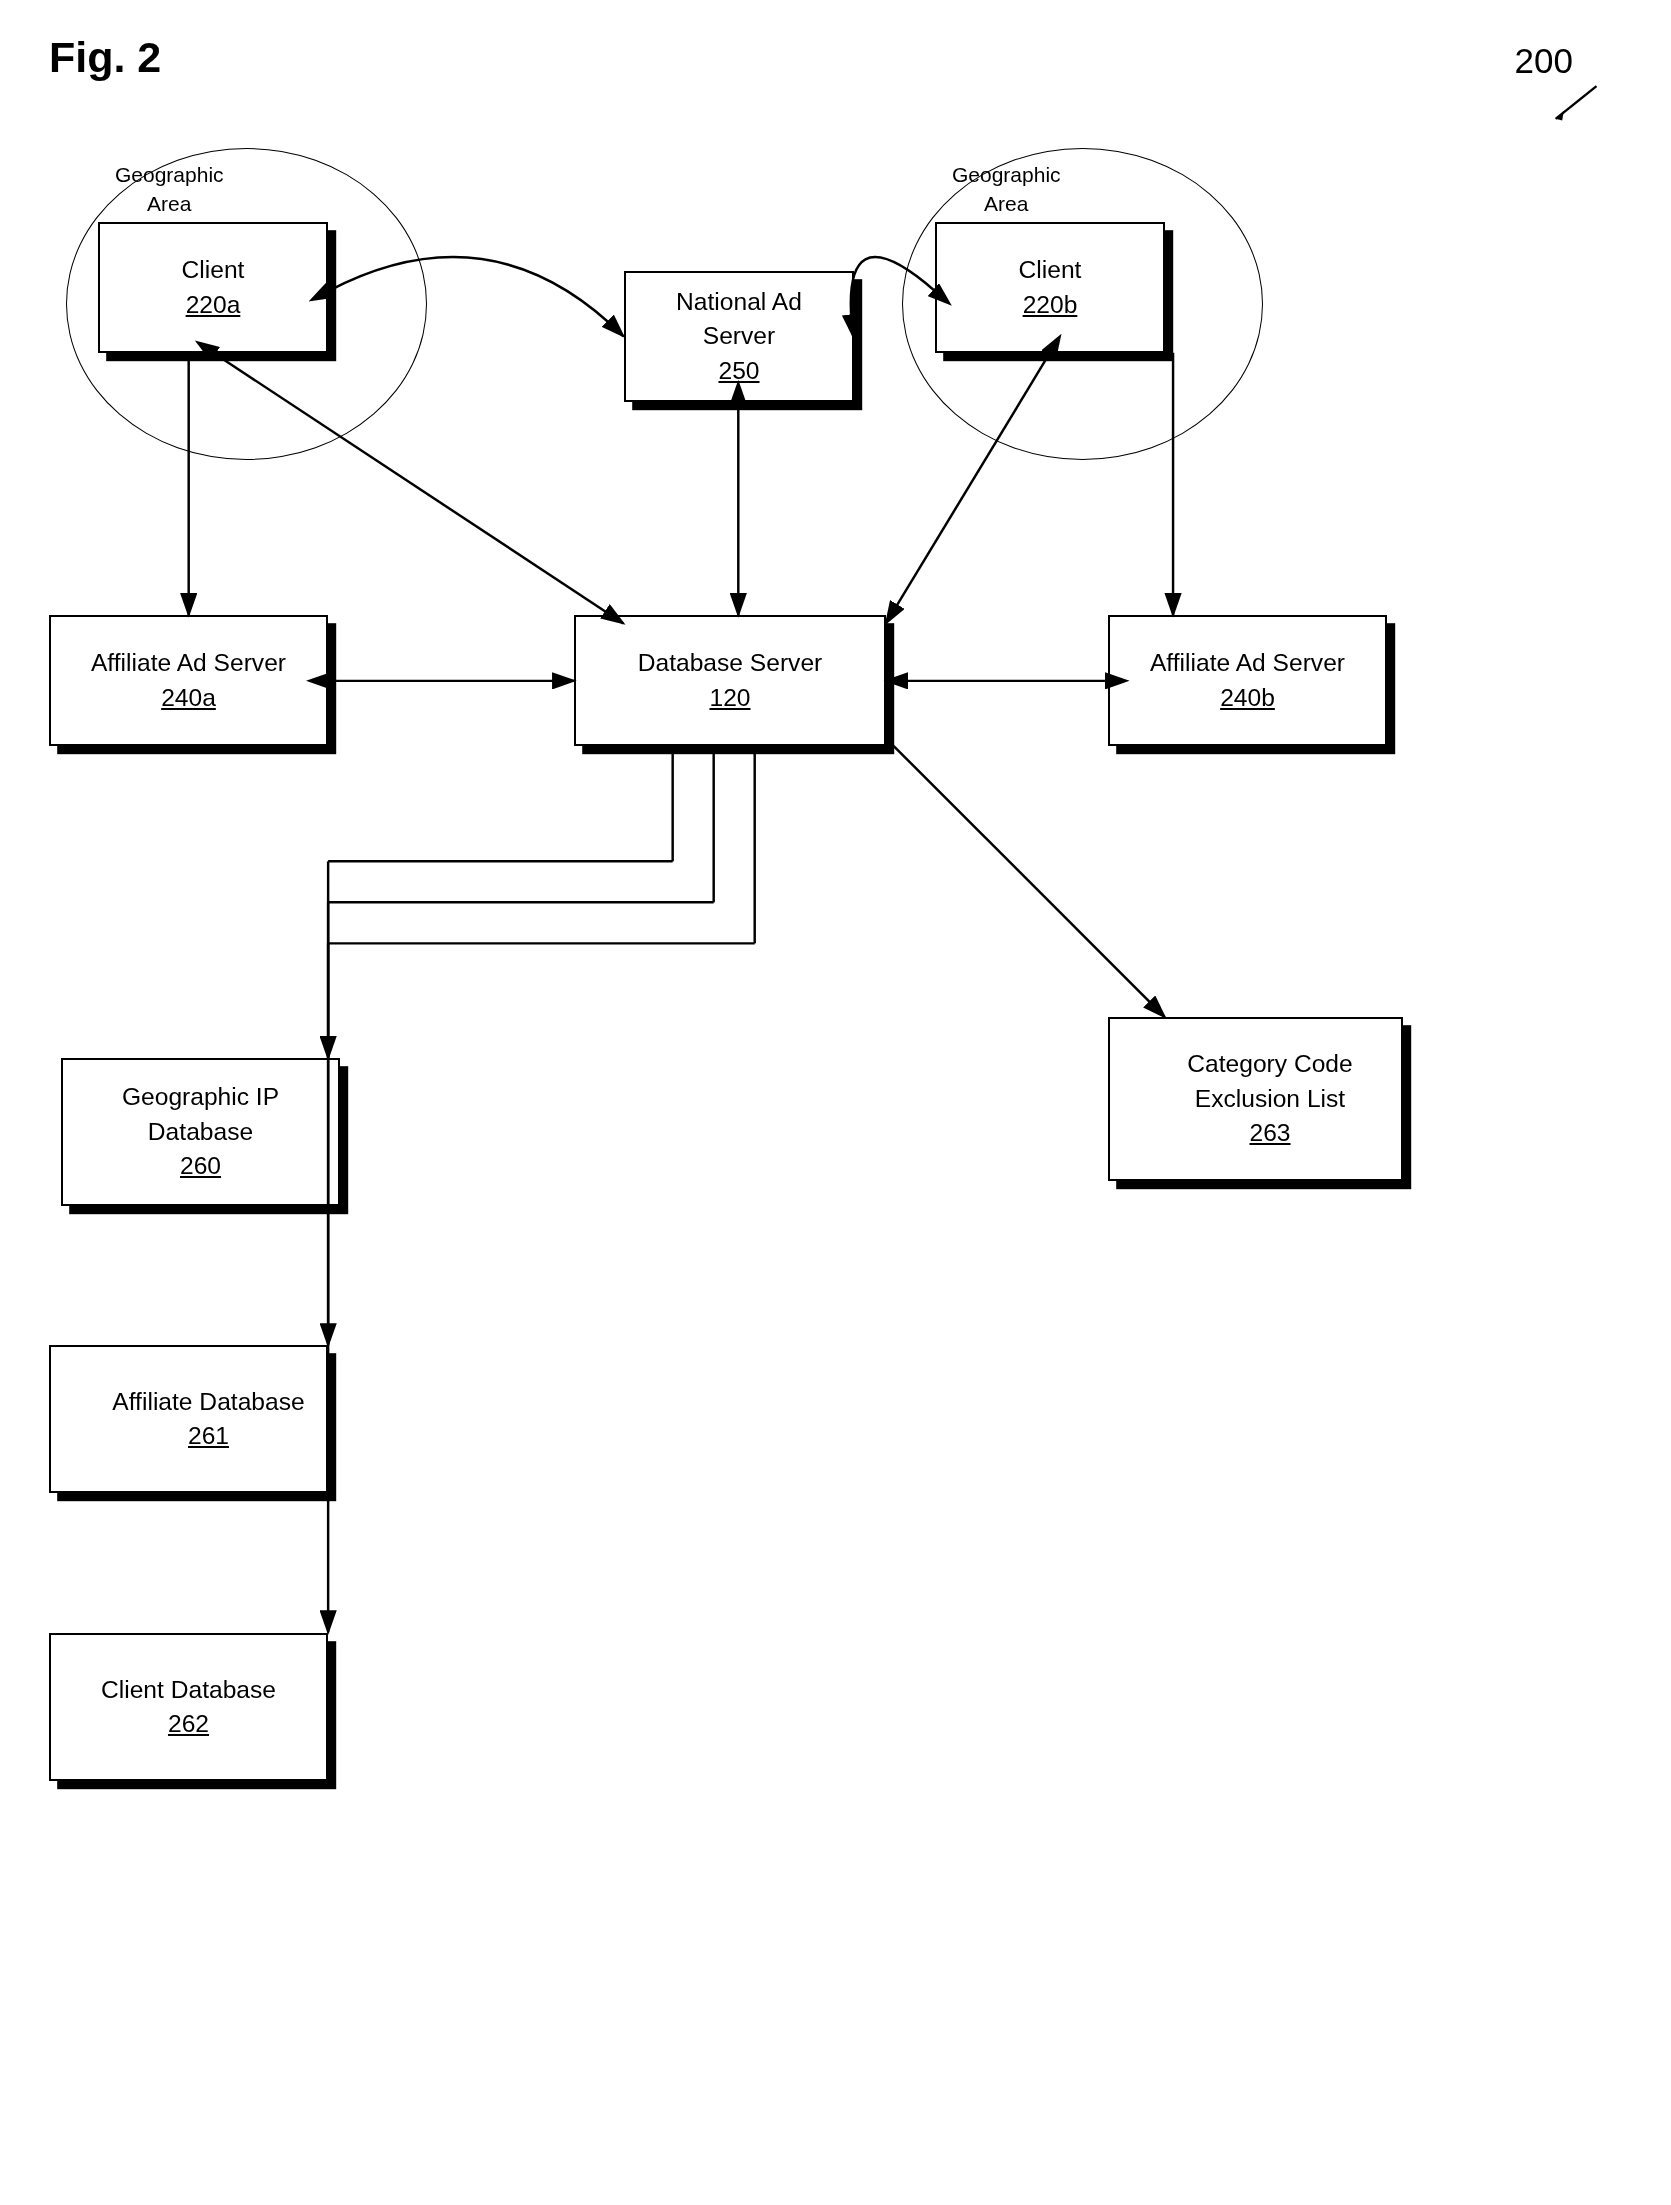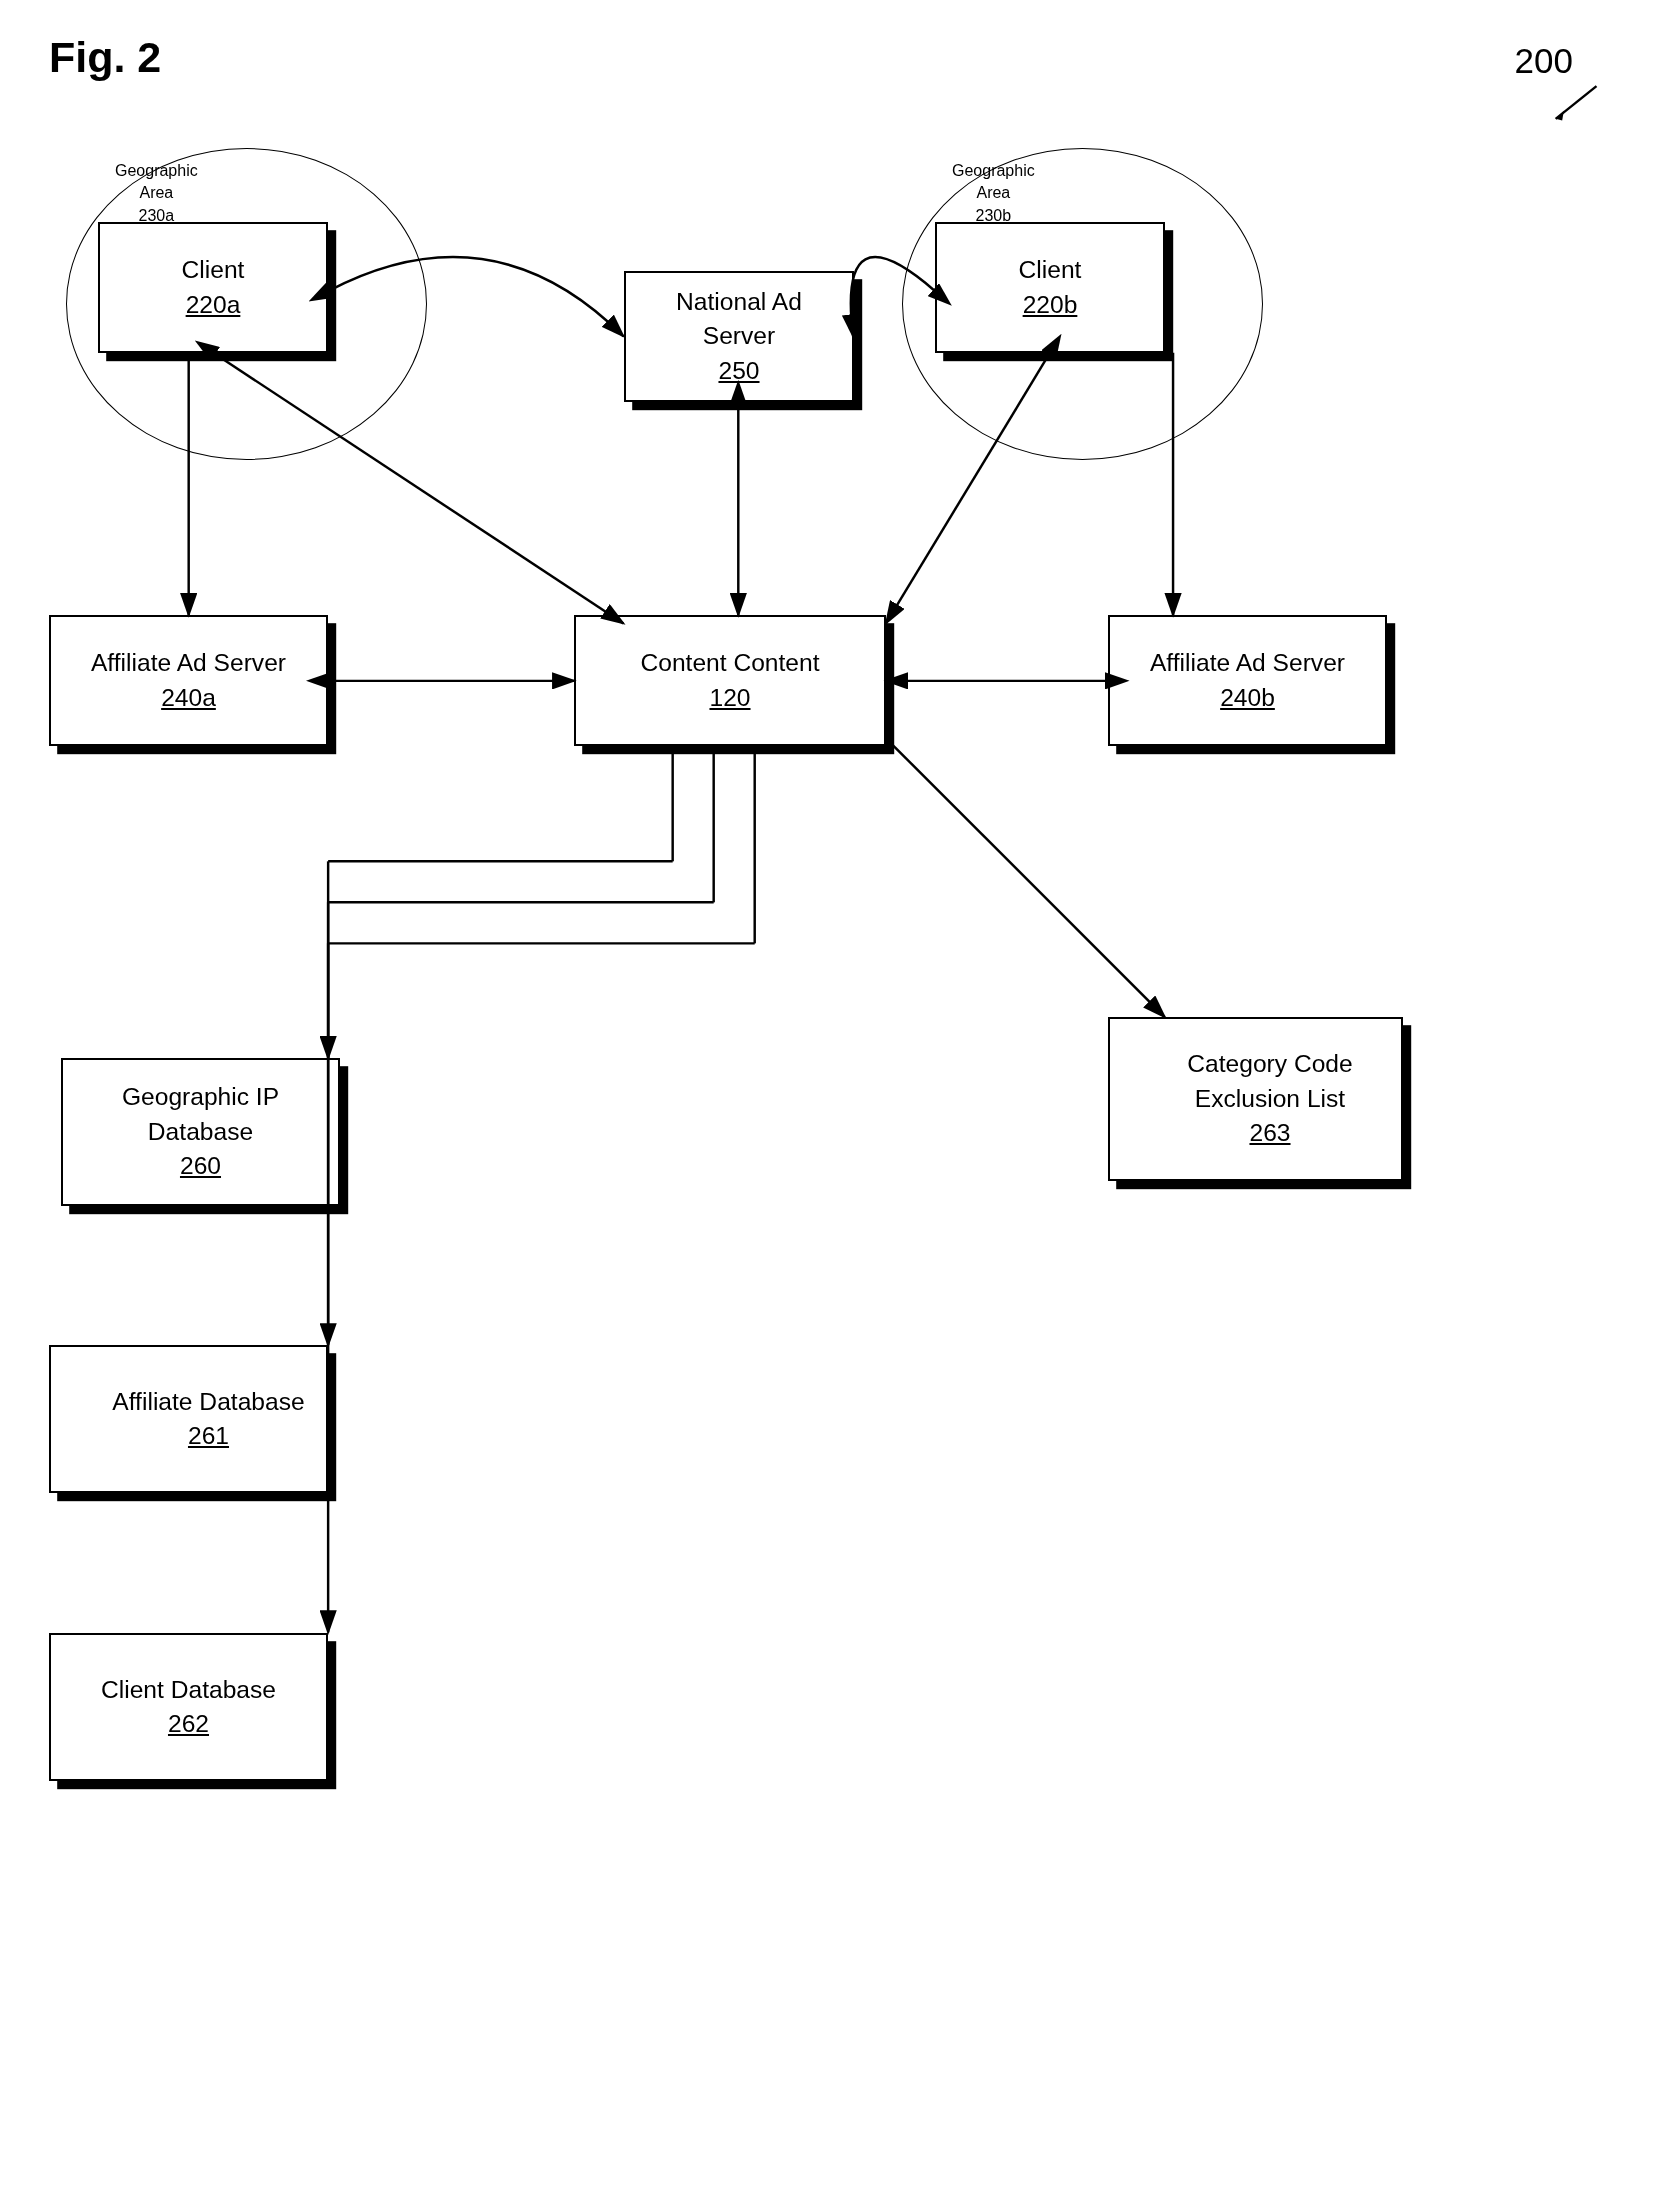--- a/index.html
+++ b/index.html
@@ -57,21 +57,21 @@
       position: absolute;
       border: 1.6px solid #000;
       border-radius: 50%;
       background: transparent;
     }
 
     
     .oval-label {
       position: absolute;
       text-align: center;
-      font-size: 16px;
+      font-size: 21px;
       line-height: 1.4;
     }
 
     
     .ref {
       text-decoration: underline;
     }
 
     
     .diagram-svg {
@@ -126,21 +126,21 @@
 <div class="box box-shadow" style="left:624px; top:271px; width:230px; height:131px;">
   <div>
     <span style="white-space:pre-line;">National Ad
 Server</span><br>
     <span class="ref">250</span>
   </div>
 </div>
 
 <div class="box box-shadow" style="left:574px; top:615px; width:312px; height:131px;">
   <div>
-    <span>Content Content</span><br>
+    <span>Database Server</span><br>
     <span class="ref">120</span>
   </div>
 </div>
 
 <div class="box box-shadow" style="left:49px; top:615px; width:279px; height:131px;">
   <div>
     Affiliate Ad Server<br>
     <span class="ref">240a</span>
   </div>
 </div>

